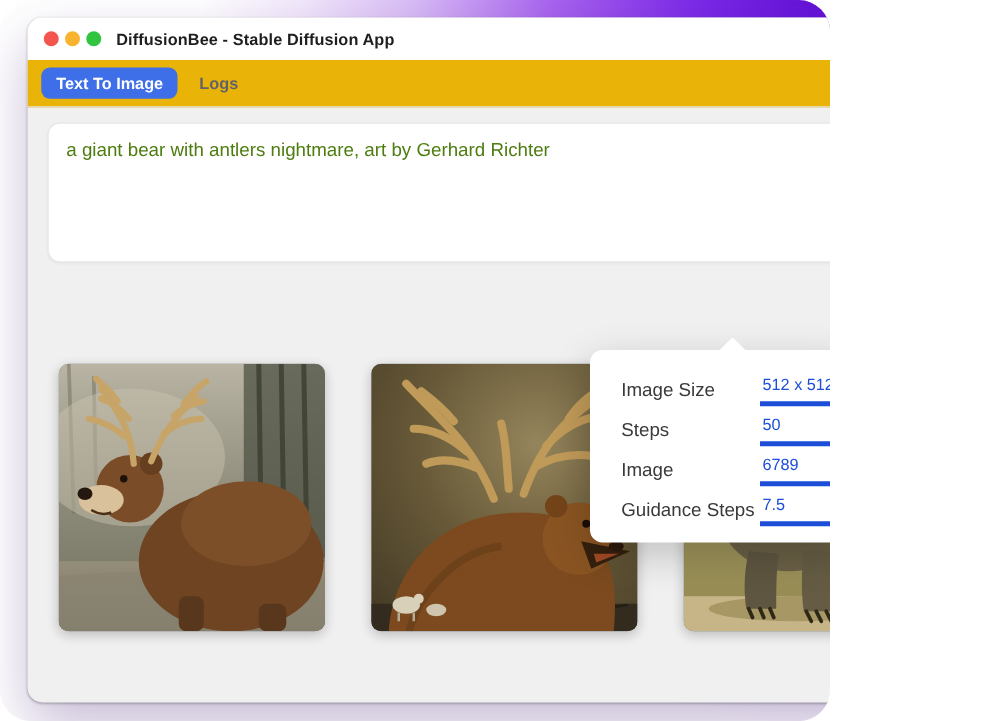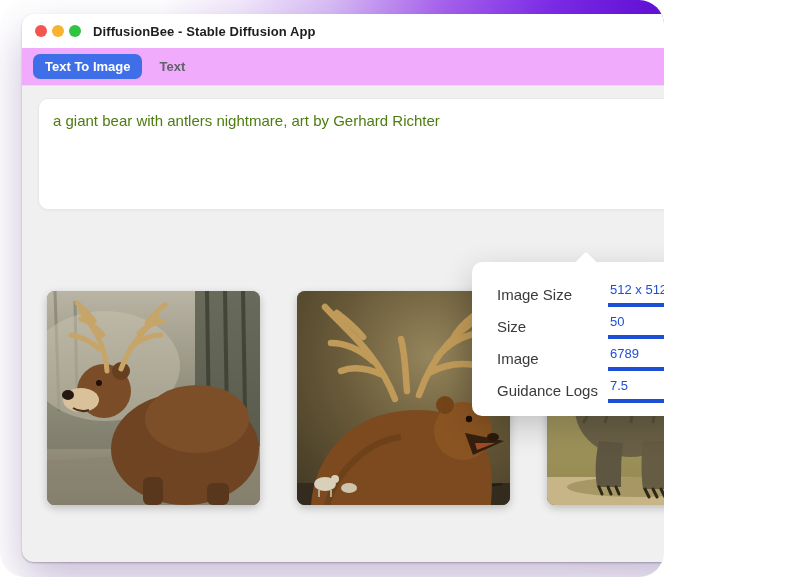--- a/index.html
+++ b/index.html
@@ -13,21 +13,21 @@
   .window {
     position:absolute; left:22px; top:14px; width:756px; height:548px;
     border-radius:12px; background:#f0f0f1; overflow:hidden;
     box-shadow:0 1px 2px rgba(0,0,0,.25), 0 20px 45px rgba(60,20,110,.28);
   }
   .titlebar { height:34px; background:#fff; display:flex; align-items:center; }
   .lights { display:flex; gap:5px; margin-left:13px; }
   .light { width:12px; height:12px; border-radius:50%; border:none; cursor:default; }
   .light.red { background:#f4564f; } .light.yellow { background:#f8b42e; } .light.green { background:#30c440; }
   .win-title { margin-left:12px; font-size:13px; font-weight:700; color:#1e1e20; letter-spacing:.1px; }
-  .tabbar { height:38px; background:#f0abfc; border-bottom:1px solid #e2e2e4; display:flex; align-items:center; padding-left:11px; }
+  .tabbar { height:38px; background:#eab308; border-bottom:1px solid #e2e2e4; display:flex; align-items:center; padding-left:11px; }
   .tab { font-size:13px; font-weight:600; color:#61616b; padding:5px 12px; border-radius:7px; cursor:default; }
   .tab + .tab { margin-left:5px; }
   .tab.active { background:#3e6fe8; color:#fff; }
   .content { position:absolute; left:0; right:0; top:72px; bottom:0; }
   .prompt-box { position:absolute; left:16px; top:12px; width:724px; height:112px; }
   .prompt-box textarea {
     width:100%; height:100%; background:#fff; border:1px solid #e7e7e9; border-radius:10px;
     padding:12px 14px; font-size:15px; line-height:1.35; color:#4d7c0f; resize:none; outline:none;
     font-family:"Liberation Sans", sans-serif; box-shadow:0 1px 2px rgba(0,0,0,.04);
   }
@@ -37,21 +37,21 @@
     width:86px; height:30px; background:#4673e4; color:#fff; border:none; border-radius:8px;
     font-size:15px; font-weight:600; font-family:"Liberation Sans", sans-serif; cursor:default;
   }
   .result-card {
     position:absolute; top:205px; width:213px; height:214px; border-radius:8px; overflow:hidden;
     box-shadow:0 3px 9px rgba(0,0,0,.22); background:#888;
   }
   .result-card svg { display:block; }
   .card1 { left:25px; } .card2 { left:275px; } .card3 { left:525px; }
   .popover {
-    position:absolute; left:450px; top:176px; width:216px; height:154px; background:#fff;
+    position:absolute; left:450px; top:194px; width:216px; height:154px; background:#fff;
     border-radius:10px; box-shadow:0 10px 32px rgba(0,0,0,.20); padding:16px 10px 6px 25px; z-index:5;
   }
   .popover-arrow {
     position:absolute; top:-7px; left:106px; width:16px; height:16px; background:#fff;
     transform:rotate(45deg); border-radius:2px;
   }
   .adv-row { display:flex; align-items:center; height:32px; }
   .adv-label { font-size:15px; font-weight:500; color:#3a3a3c; }
   .adv-input {
     margin-left:auto; width:70px; border:none; border-bottom:4px solid #1d4ed8; background:transparent;
@@ -69,21 +69,21 @@
       <div class="lights">
         <button class="light red"></button>
         <button class="light yellow"></button>
         <button class="light green"></button>
       </div>
       <div class="win-title">DiffusionBee - Stable Diffusion App</div>
     </div>
 
     <div class="tabbar">
       <div class="tab active">Text To Image</div>
-      <div class="tab">Text</div>
+      <div class="tab">Logs</div>
     </div>
 
     <div class="content">
 
       <div class="prompt-box">
         <textarea spellcheck="false" style="">a giant bear with antlers nightmare, art by Gerhard Richter</textarea>
       </div>
 
 
       <div class="result-card card1" role="img" aria-label="Painting of a brown bear with deer antlers in a misty forest">
@@ -199,28 +199,28 @@
         </svg>
       </div>
 
       <div class="popover">
         <div class="popover-arrow"></div>
         <div class="adv-row">
           <span class="adv-label">Image Size</span>
           <input class="adv-input" value="512 x 512" style="">
         </div>
         <div class="adv-row">
-          <span class="adv-label">Size</span>
+          <span class="adv-label">Steps</span>
           <input class="adv-input" value="50" style="">
         </div>
         <div class="adv-row">
           <span class="adv-label">Image</span>
           <input class="adv-input" value="6789" style="">
         </div>
         <div class="adv-row">
-          <span class="adv-label">Guidance Logs</span>
+          <span class="adv-label">Guidance Steps</span>
           <input class="adv-input" value="7.5" style="">
         </div>
       </div>
 
     </div>
   </div>
 </div>
 
 </body></html>

